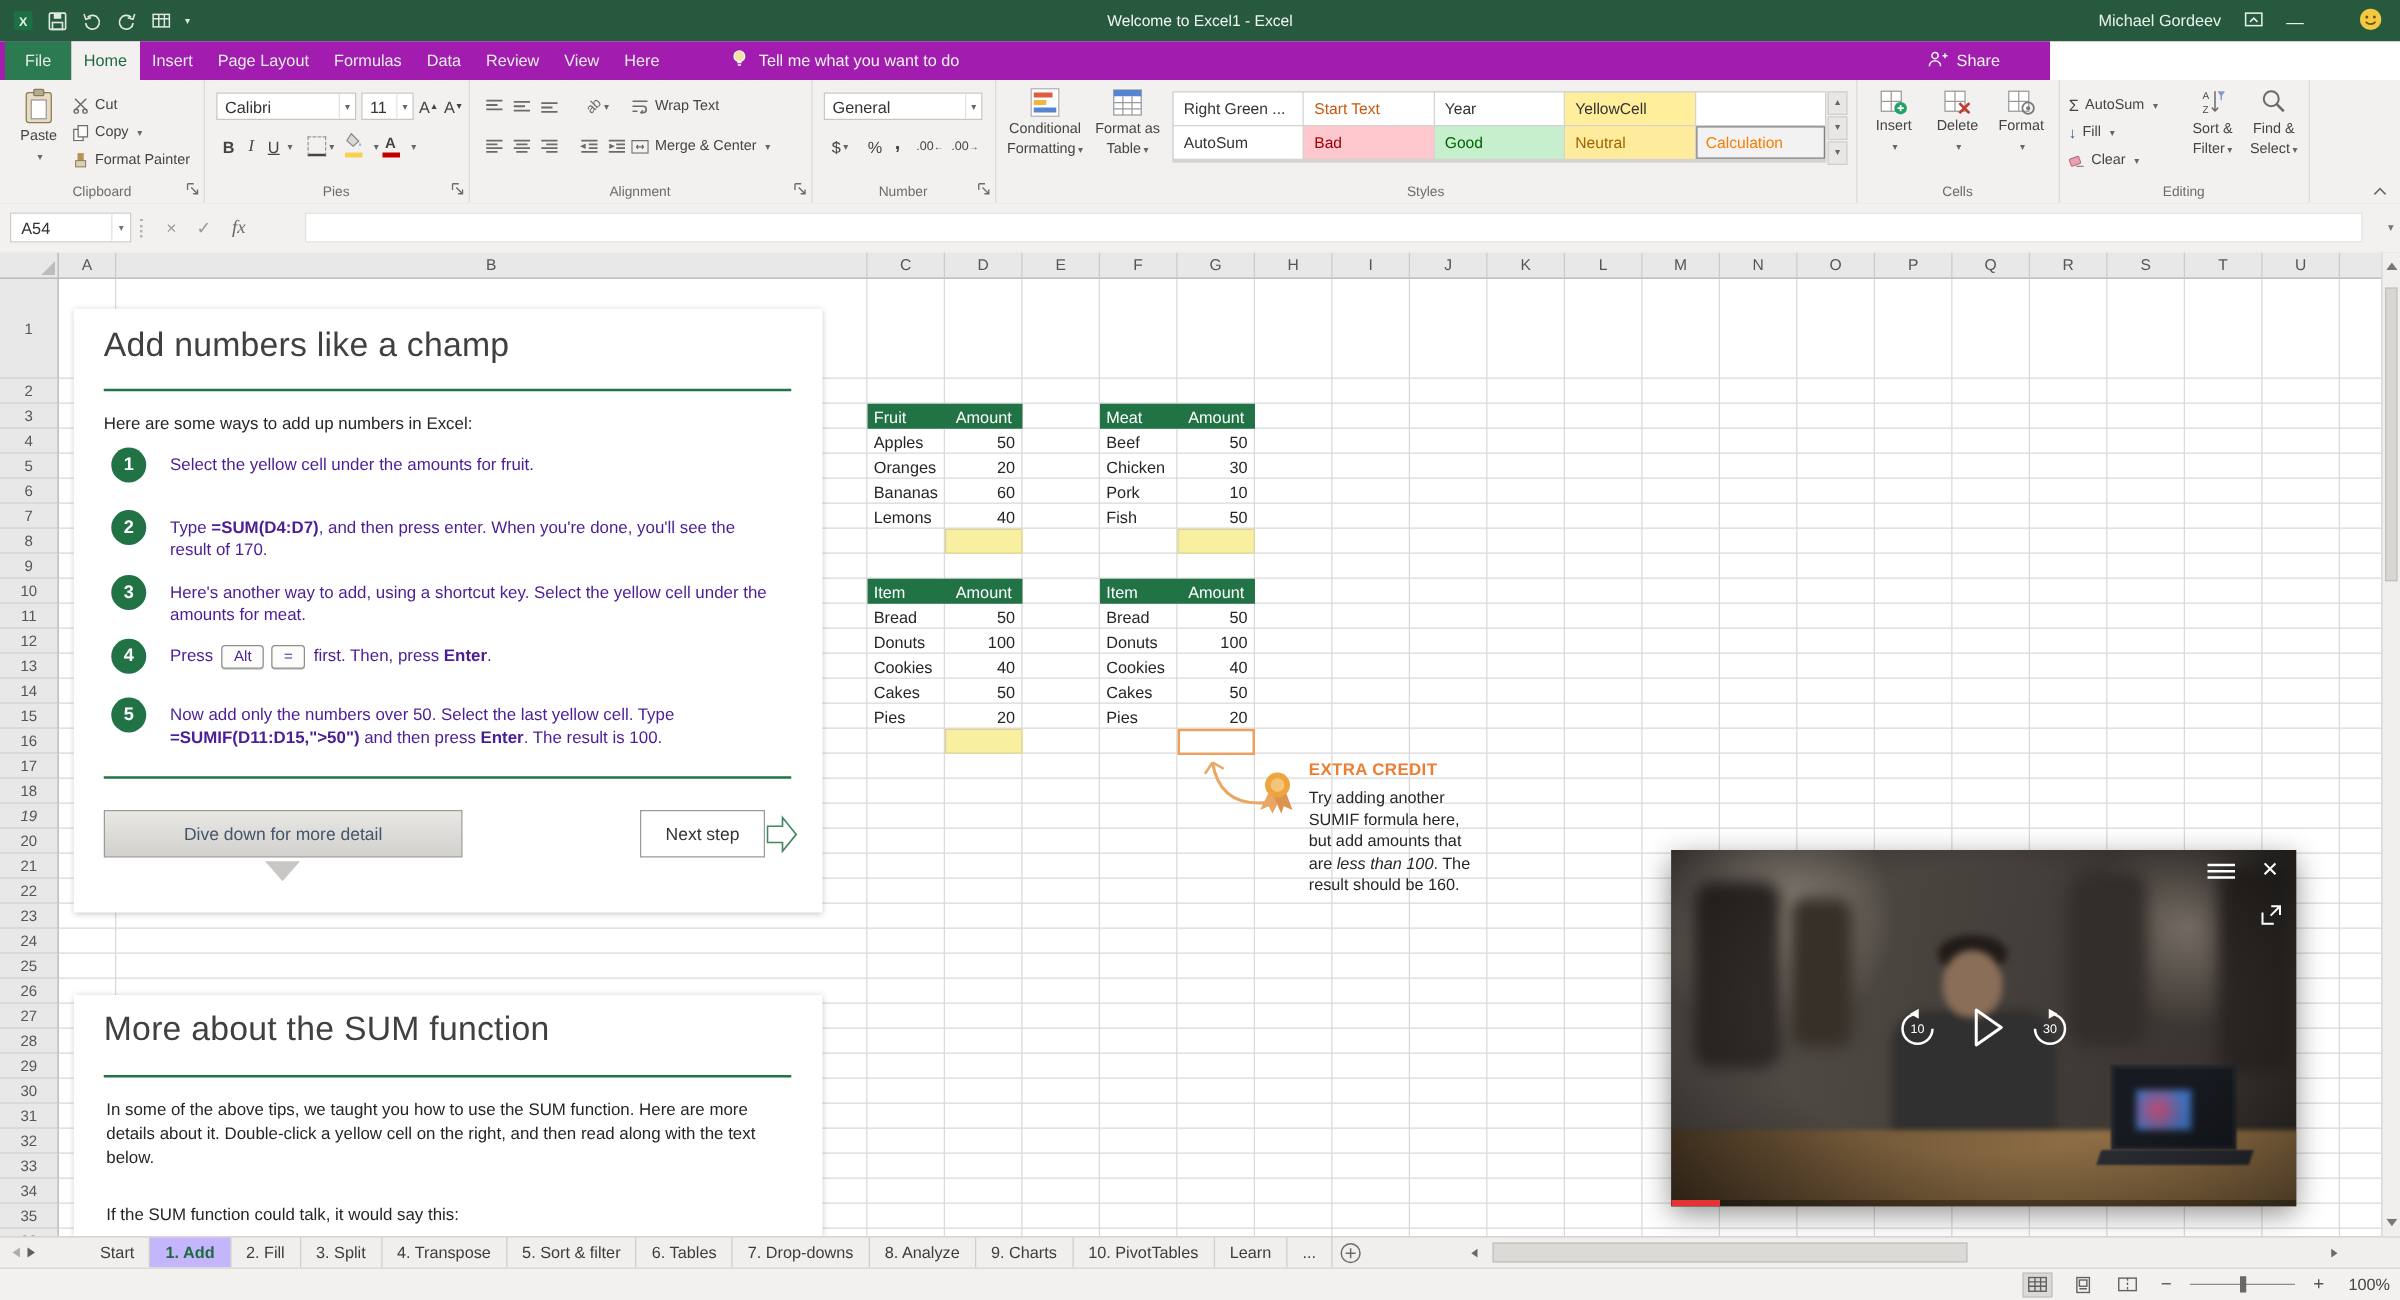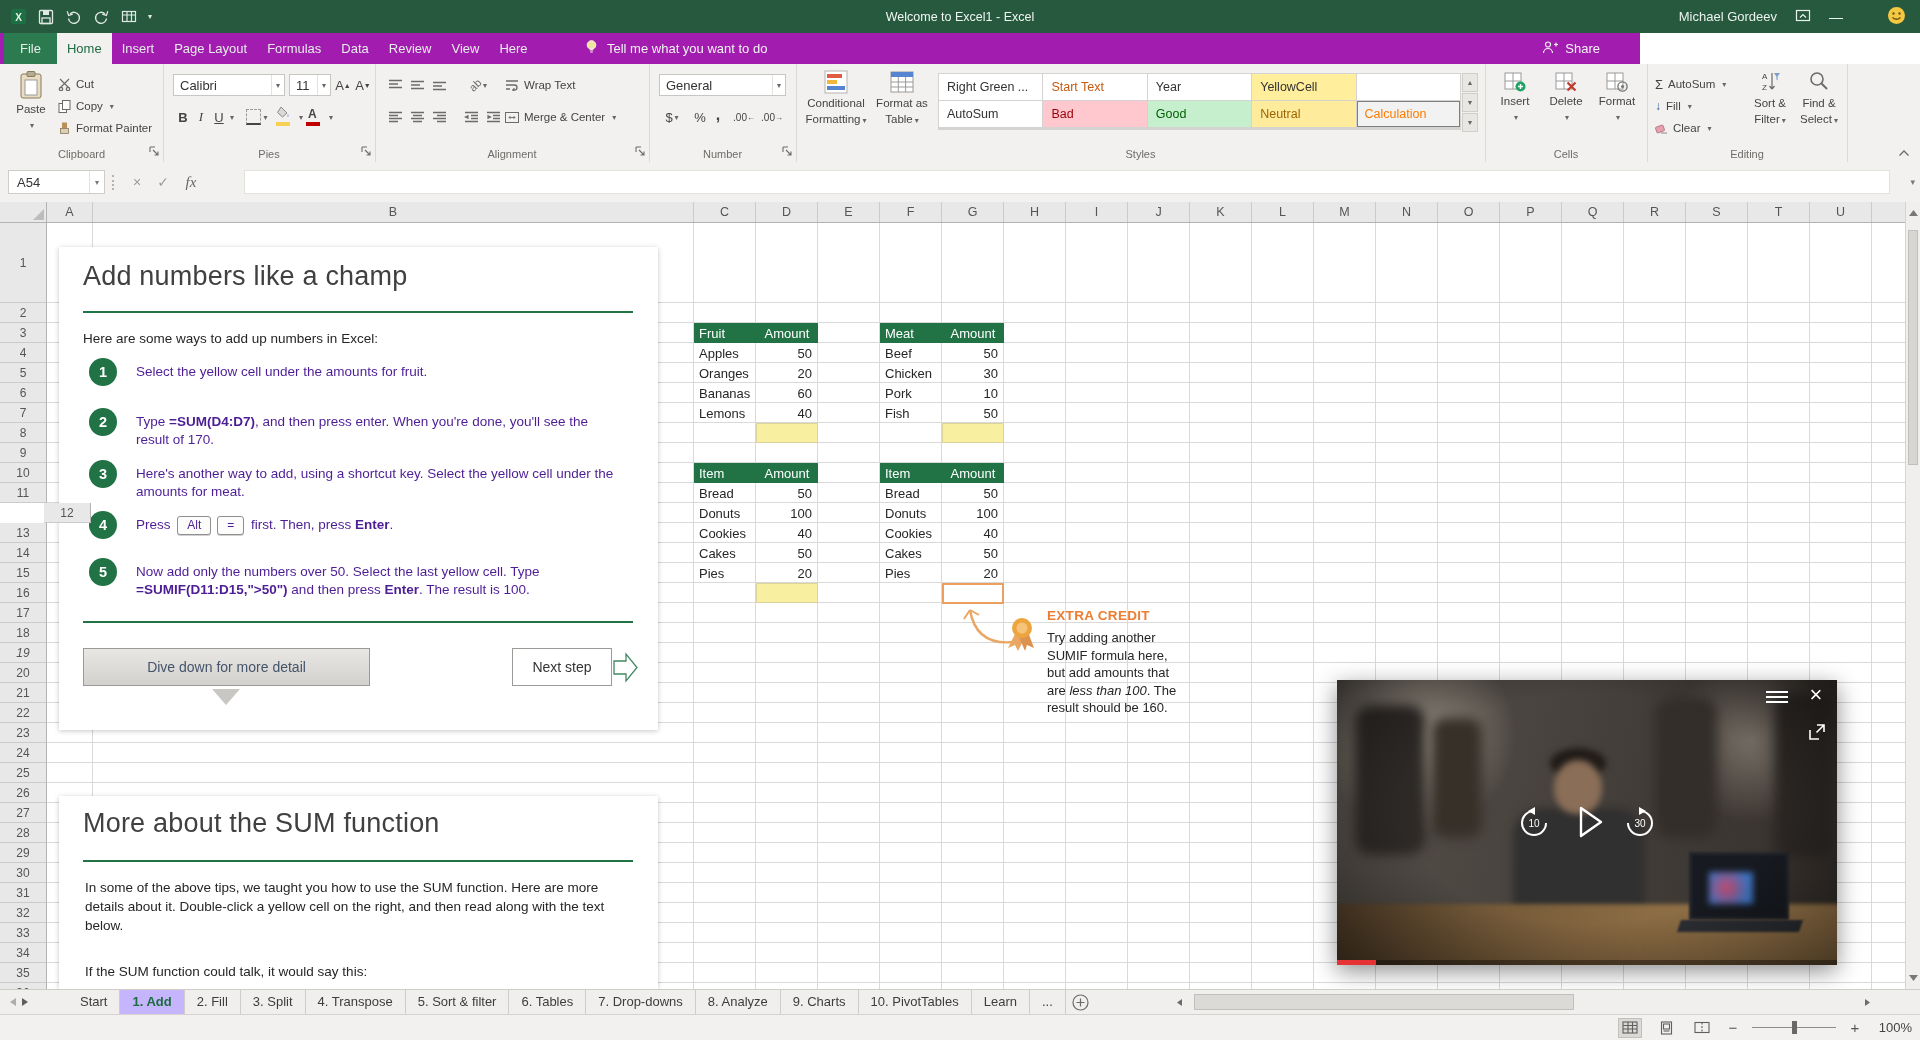--- a/index.html
+++ b/index.html
@@ -705,21 +705,21 @@
         <span class="rowh" style="top: 101px; height: 20px; line-height: 20px;">2</span>
         <span class="rowh" style="top: 121px; height: 20px; line-height: 20px;">3</span>
         <span class="rowh" style="top: 141px; height: 20px; line-height: 20px;">4</span>
         <span class="rowh" style="top: 161px; height: 20px; line-height: 20px;">5</span>
         <span class="rowh" style="top: 181px; height: 20px; line-height: 20px;">6</span>
         <span class="rowh" style="top: 201px; height: 20px; line-height: 20px;">7</span>
         <span class="rowh" style="top: 221px; height: 20px; line-height: 20px;">8</span>
         <span class="rowh" style="top: 241px; height: 20px; line-height: 20px;">9</span>
         <span class="rowh" style="top: 261px; height: 20px; line-height: 20px;">10</span>
         <span class="rowh" style="top: 281px; height: 20px; line-height: 20px;">11</span>
-        <span class="rowh" style="top: 301px; height: 20px; line-height: 20px; margin-left: 44px;">12</span>
+        <span class="rowh" style="top: 301px; height: 20px; line-height: 20px;">12</span>
         <span class="rowh" style="top: 321px; height: 20px; line-height: 20px;">13</span>
         <span class="rowh" style="top: 341px; height: 20px; line-height: 20px;">14</span>
         <span class="rowh" style="top: 361px; height: 20px; line-height: 20px;">15</span>
         <span class="rowh" style="top: 381px; height: 20px; line-height: 20px;">16</span>
         <span class="rowh" style="top: 401px; height: 20px; line-height: 20px;">17</span>
         <span class="rowh" style="top: 421px; height: 20px; line-height: 20px;">18</span>
         <span class="rowh" style="top: 441px; height: 20px; line-height: 20px; font-style: italic;">19</span>
         <span class="rowh" style="top: 461px; height: 20px; line-height: 20px;">20</span>
         <span class="rowh" style="top: 481px; height: 20px; line-height: 20px;">21</span>
         <span class="rowh" style="top: 501px; height: 20px; line-height: 20px;">22</span>

